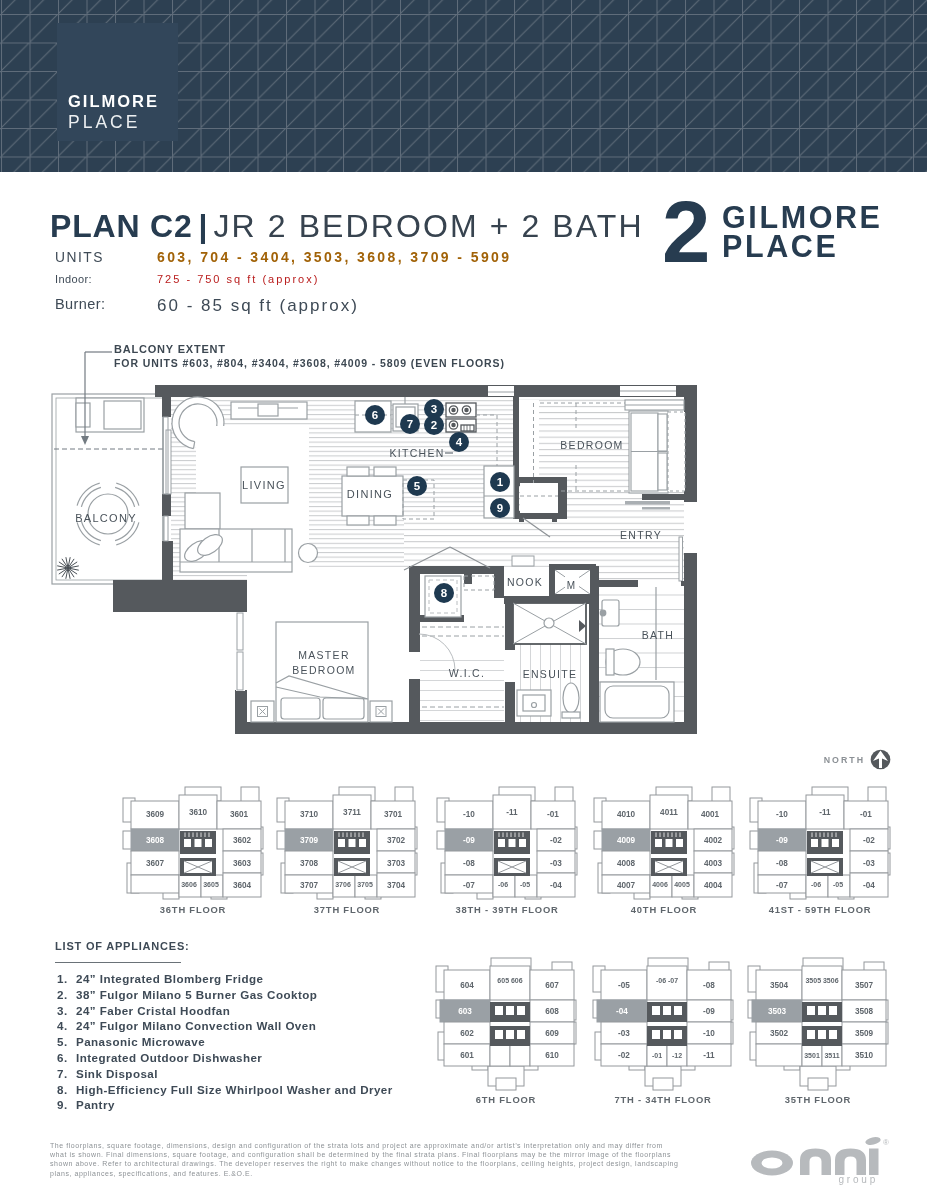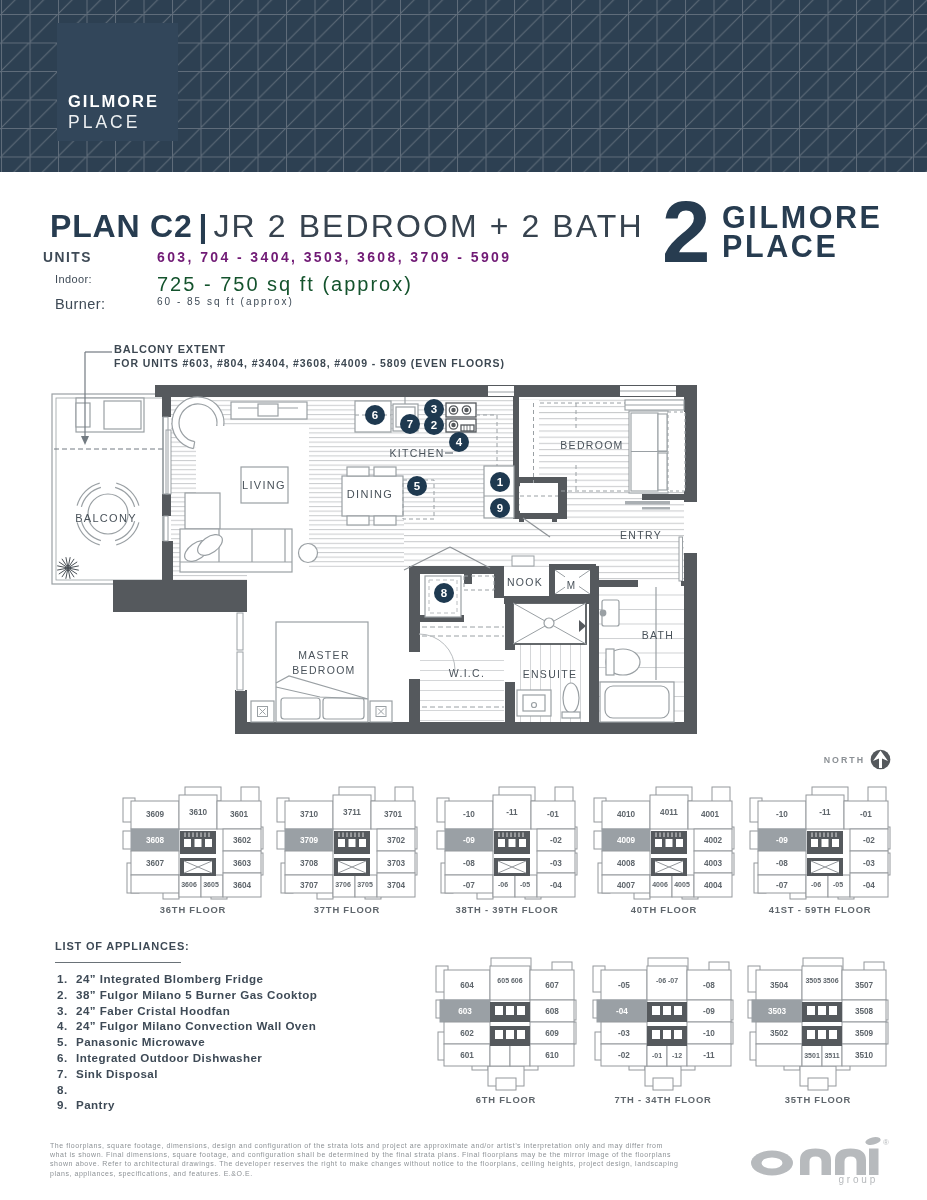--- a/index.html
+++ b/index.html
@@ -20,26 +20,26 @@
 <rect width="927" height="172" fill="url(#pt)"></rect>
 <rect x="57" y="23" width="121" height="118" fill="#32465a"></rect>
 <text x="68" y="107" font-size="16.5" font-weight="bold" fill="#fff" letter-spacing="2">GILMORE</text>
 <text x="68" y="128" font-size="17.5" fill="#eceff1" letter-spacing="3">PLACE</text>
 </svg>
 </div>
 
 <div class="abs" style="left:50px;top:208px;font-size:32px;color:#273c50;white-space:nowrap">
   <span style="font-weight:bold;letter-spacing:0.8px">PLAN C2</span><span style="font-weight:bold;padding:0 6px">|</span><span style="letter-spacing:2.1px;color:#37434f">JR 2 BEDROOM + 2 BATH</span>
 </div>
-<div class="abs" style="left:43px;top:250px;font-size:13.8px;font-weight:bold;color:#3e4a56;letter-spacing:1.5px">UNITS</div>
-<div class="abs" style="left:157px;top:249px;font-size:14px;font-weight:bold;color:#701a75;letter-spacing:2.4px">603, 704 - 3404, 3503, 3608, 3709 - 5909</div>
+<div class="abs" style="left:55px;top:250px;font-size:13.8px;font-weight:normal;color:#3e4a56;letter-spacing:1.5px">UNITS</div>
+<div class="abs" style="left:157px;top:249px;font-size:14px;font-weight:bold;color:#a16207;letter-spacing:2.4px">603, 704 - 3404, 3503, 3608, 3709 - 5909</div>
 <div class="abs" style="left:55px;top:273px;font-size:11px;color:#3e4a56;letter-spacing:0.4px">Indoor:</div>
-<div class="abs" style="left:157px;top:273px;font-size:20px;color:#14532d;letter-spacing:2px">725 - 750 sq ft (approx)</div>
+<div class="abs" style="left:157px;top:273px;font-size:11px;color:#b91c1c;letter-spacing:2px">725 - 750 sq ft (approx)</div>
 <div class="abs" style="left:55px;top:296px;font-size:14.5px;color:#3e4a56;letter-spacing:0.4px">Burner:</div>
-<div class="abs" style="left:157px;top:296px;font-size:10px;color:#3e4a56;letter-spacing:2px">60 - 85 sq ft (approx)</div>
+<div class="abs" style="left:157px;top:296px;font-size:17px;color:#3e4a56;letter-spacing:2px">60 - 85 sq ft (approx)</div>
 
 <div class="abs" style="left:662px;top:200px;font-size:87px;font-weight:bold;color:#273c50;line-height:63px">2</div>
 <div class="abs" style="left:722px;top:203px;font-size:30.5px;font-weight:bold;color:#273c50;letter-spacing:2.6px;line-height:28.5px">GILMORE<br>PLACE</div>
 
 <svg class="abs" style="left:0;top:0" width="927" height="1200" font-family="Liberation Sans, sans-serif">
 <defs>
 <pattern id="hz" width="6" height="4.6" patternUnits="userSpaceOnUse">
   <line x1="0" y1="0.5" x2="6" y2="0.5" stroke="#cbcdcf" stroke-width="1.1"></line>
 </pattern>
 <pattern id="hz2" width="8" height="10" patternUnits="userSpaceOnUse">
@@ -764,20 +764,21 @@
     <div class="ap">
       <span class="apn">6.</span>
       <span>Integrated Outdoor Dishwasher</span>
     </div>
     <div class="ap">
       <span class="apn">7.</span>
       <span>Sink Disposal</span>
     </div>
     <div class="ap">
       <span class="apn">8.</span>
+      <span>High-Efficiency Full Size Whirlpool Washer and Dryer</span>
     </div>
     <div class="ap">
       <span class="apn">9.</span>
       <span>Pantry</span>
     </div>
   </div>
 
 <div class="abs" style="left:50px;top:1141px;width:700px;font-size:7px;color:#8d9296;line-height:9.2px;white-space:nowrap;letter-spacing:0.55px">
 The floorplans, square footage, dimensions, design and configuration of the strata lots and project are approximate and/or artist’s interpretation only and may differ from<br>
 what is shown. Final dimensions, square footage, and configuration shall be determined by the final strata plans. Final floorplans may be the mirror image of the floorplans<br>

